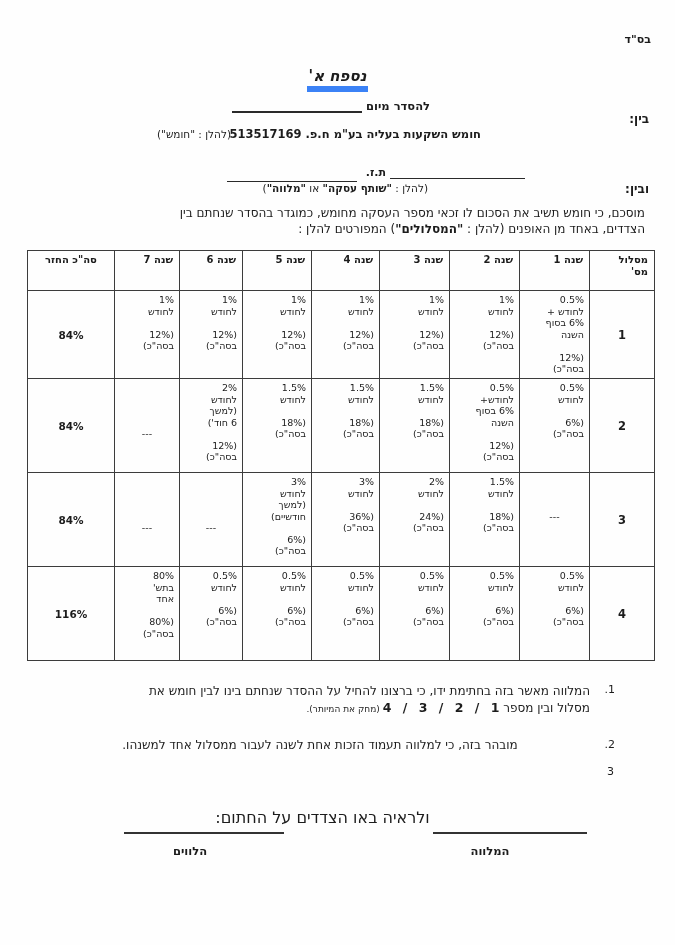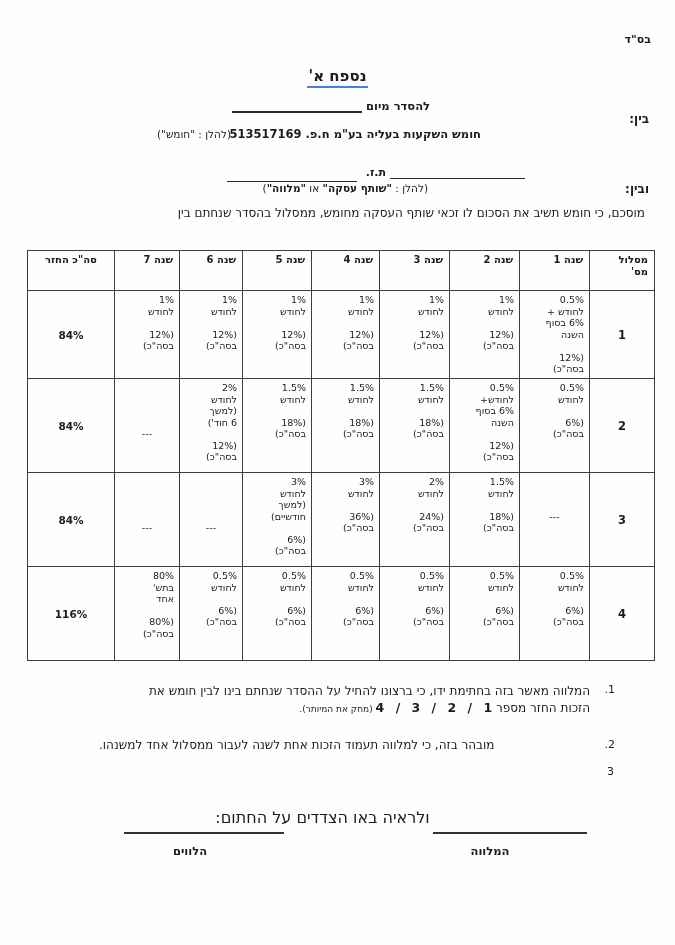--- a/index.html
+++ b/index.html
@@ -5,21 +5,21 @@
   html,body{margin:0;padding:0;background:#e8e8e8;}
   .page{
     position:relative;width:675px;height:945px;background:#fefefe;
     font-family:"DejaVu Sans",sans-serif;color:#1c1c1c;direction:rtl;
     overflow:hidden;margin:0 auto;
   }
   .abs{position:absolute;}
   .b{font-weight:bold;}
   .bsd{top:33px;right:24px;font-size:11px;font-weight:bold;}
   .title-row{top:66px;left:0;right:0;text-align:center;}
-  .title-row span{font-size:15px;font-weight:bold;border-bottom:2px solid #3b82f6;padding:0 2px 1px 2px;}
+  .title-row span{font-size:15px;font-weight:bold;border-bottom:6px solid #3b82f6;padding:0 2px 1px 2px;font-style:italic;}
   .dateline{top:99px;right:245px;font-size:11.5px;font-weight:bold;display:flex;align-items:flex-end;gap:4px;}
   .blank{display:inline-block;border-bottom:2px solid #2a2a2a;}
   .dateline .blank{width:130px;height:11px;}
   .p1-label{top:112px;right:26px;font-size:12px;font-weight:bold;}
   .p1-name{top:127px;right:194px;font-size:11.5px;font-weight:bold;}
   .p1-alias{top:128px;right:444px;font-size:10.5px;}
   .p2-label{top:166px;right:26px;font-size:12px;font-weight:bold;margin-top:16px;}
   .p2-blank1{top:167px;right:150px;width:135px;height:11px;border-bottom:1.5px solid #2a2a2a;}
   .p2-tz{top:166px;right:289px;font-size:11px;font-weight:bold;}
   .p2-blank2{top:170px;right:318px;width:130px;height:11px;border-bottom:1.5px solid #2a2a2a;}
@@ -38,21 +38,21 @@
   td.track{font-size:11.5px;font-weight:bold;text-align:center;vertical-align:middle;}
   td.total{font-size:10.5px;font-weight:bold;text-align:center;vertical-align:middle;}
   tr.r1{height:88px;}
   tr.r2,tr.r3,tr.r4{height:94px;}
   .clause-num{font-size:11px;}
   .c1-num{top:683px;right:60px;}
   .c1-text{top:683px;right:85px;width:508px;text-align:right;font-size:12px;line-height:16.5px;}
   .c1-options{font-weight:bold;word-spacing:7px;font-size:12.5px;margin-top:20px;}
   .c1-note{font-size:9px;}
   .c2-num{top:738px;right:60px;}
-  .c2-text{top:738px;right:68px;width:508px;text-align:left;font-size:12px;}
+  .c2-text{top:738px;right:101px;width:508px;text-align:center;font-size:12px;}
   .c3-num{top:765px;right:61px;}
   .c3-text{top:765px;right:85px;width:508px;text-align:right;font-size:12px;}
   .sig-heading{top:792px;right:30px;left:0;text-align:center;font-size:16px;font-weight:normal;margin-top:16px;}
   .sig-line-right{top:832px;right:88px;width:154px;border-top:2px solid #333;}
   .sig-line-left{top:832px;left:124px;width:160px;border-top:2px solid #333;}
   .sig-label-right{top:844px;right:150px;width:70px;text-align:center;font-size:11.5px;font-weight:bold;}
   .sig-label-left{top:844px;left:155px;width:70px;text-align:center;font-size:11.5px;font-weight:bold;}
 </style>
 </head>
 <body>
@@ -74,21 +74,22 @@
   <div class="abs p1-name">חומש השקעות בעליה בע"מ ח.פ. 513517169</div>
   <div class="abs p1-alias">(להלן : "חומש")</div>
 
   <div class="abs p2-label">ובין:</div>
   <div class="abs p2-blank1"></div>
   <div class="abs p2-tz">ת.ז.</div>
   <div class="abs p2-blank2"></div>
   <div class="abs p2-alias"><span>(להלן : </span><span class="b">"שותף עסקה"</span><span> או </span><span class="b">"מלווה"</span><span>)</span></div>
 
   <div class="abs intro">
-    <div>מוסכם, כי חומש תשיב את הסכום לו זכאי שותף העסקה מחומש, ממסלול בהסדר שנחתם בין</div>
+    <div>מוסכם, כי חומש תשיב את הסכום לו זכאי מספר העסקה מחומש, כמוגדר בהסדר שנחתם בין</div>
+    <div><span>הצדדים, באחד מן האופנים (להלן : </span><span class="b">"המסלולים"</span><span>) המפורטים להלן :</span></div>
   </div>
 
   <div class="abs table-wrap">
     <table>
       <colgroup>
         <col style="width:65px">
           <col style="width:70px">
           <col style="width:70px">
         <col style="width:70px">
           <col style="width:68px">
@@ -276,21 +277,21 @@
 בסה"כ)</td>
           <td class="total">116%</td>
         </tr>
       </tbody>
     </table>
   </div>
 
   <div class="abs clause-num c1-num">1.</div>
   <div class="abs c1-text">
     <div>המלווה מאשר בזה בחתימת ידו, כי ברצונו להחיל על ההסדר שנחתם בינו לבין חומש את</div>
-    <div><span>הזכות החזר מספר </span><span class="c1-options">1 / 2 / 3 / 4</span><span class="c1-note"> (מחק את המיותר).</span></div>
+    <div><span>מסלול ובין מספר </span><span class="c1-options">1 / 2 / 3 / 4</span><span class="c1-note"> (מחק את המיותר).</span></div>
   </div>
 
   <div class="abs clause-num c2-num">2.</div>
   <div class="abs c2-text">מובהר בזה, כי למלווה תעמוד הזכות אחת לשנה לעבור ממסלול אחד למשנהו.</div>
 
   <div class="abs clause-num c3-num">3</div>
 
   <div class="abs sig-heading">ולראיה באו הצדדים על החתום:</div>
   <div class="abs sig-line-right"></div>
   <div class="abs sig-line-left"></div>

